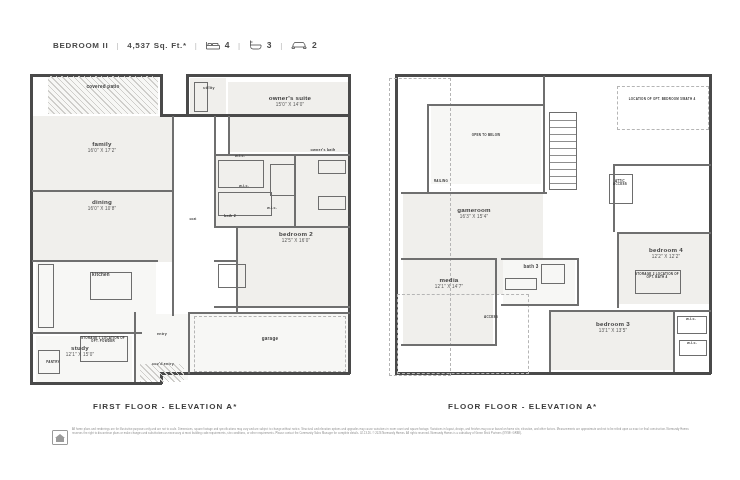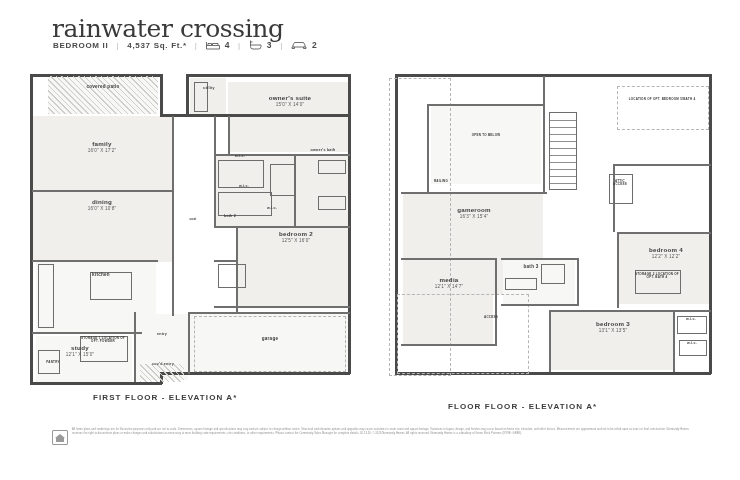--- a/index.html
+++ b/index.html
@@ -165,21 +165,20 @@
     left: 0; right: 0;
     height: 1px;
     background: #8e8e8e;
   }
 </style>
 </head>
 <body>
 
 <div class="page">
 
-  <div class="title">rainwater crossing</div>
 
   <div class="specbar">
     <span class="plan-name">BEDROOM II</span>
     <span class="sep">|</span>
     <span class="sqft">4,537 Sq. Ft.*</span>
     <span class="sep">|</span>
     <span class="spec-item">
       <span>
         <svg class="icon-svg" width="14" height="9" viewBox="0 0 28 18">
           <path d="M1 2v14M1 16h26M1 9h26M27 9v7M4 8V5h7v3M13 8V5h11v3" fill="none" stroke="#4a4a4a" stroke-width="1.6"></path>
@@ -424,21 +423,21 @@
       <div class="lbl" style="left:200px;top:256px;width:80px;">
         <span class="nm">bedroom 3</span>
         <span class="dim">13'1" X 13'5"</span>
       </div>
       <div class="lbl xs" style="left:304px;top:277px;width:30px;">
         <span class="nm">w.i.c.</span>
       </div>
     </div>
   </div>
 
-  <div class="caption" style="left:93px;top:393px;">FIRST FLOOR - ELEVATION A*</div>
+  <div class="caption" style="left:93px;top:402px;">FIRST FLOOR - ELEVATION A*</div>
   <div class="caption" style="left:448px;top:402px;">FLOOR FLOOR - ELEVATION A*</div>
 
   <div class="eho">
     <div class="roof"></div>
     <div class="body"></div>
   </div>
   <div class="disclaimer">All home plans and renderings are for illustrative purposes only and are not to scale. Dimensions, square footage and specifications may vary and are subject to change without notice. Structural and elevation options and upgrades may cause variations in room count and square footage. Variations in layout, design, and finishes may occur based on home site, elevation, and other factors. Measurements are approximate and not to be relied upon as exact or final construction. Normandy Homes reserves the right to discontinue plans or make changes and substitutions as necessary at most building code requirements, site conditions, or other requirements. Please contact the Community Sales Manager for complete details. 02.13.26. © 2026 Normandy Homes. All rights reserved. Normandy Homes is a subsidiary of Green Brick Partners (NYSE: GRBK).</div>
 
 </div>
 

